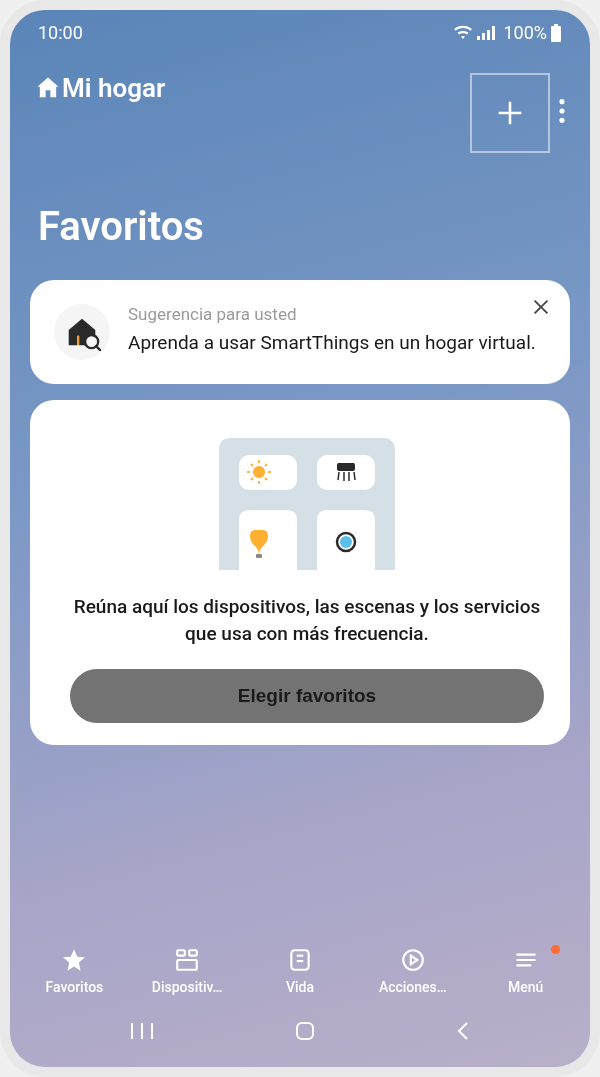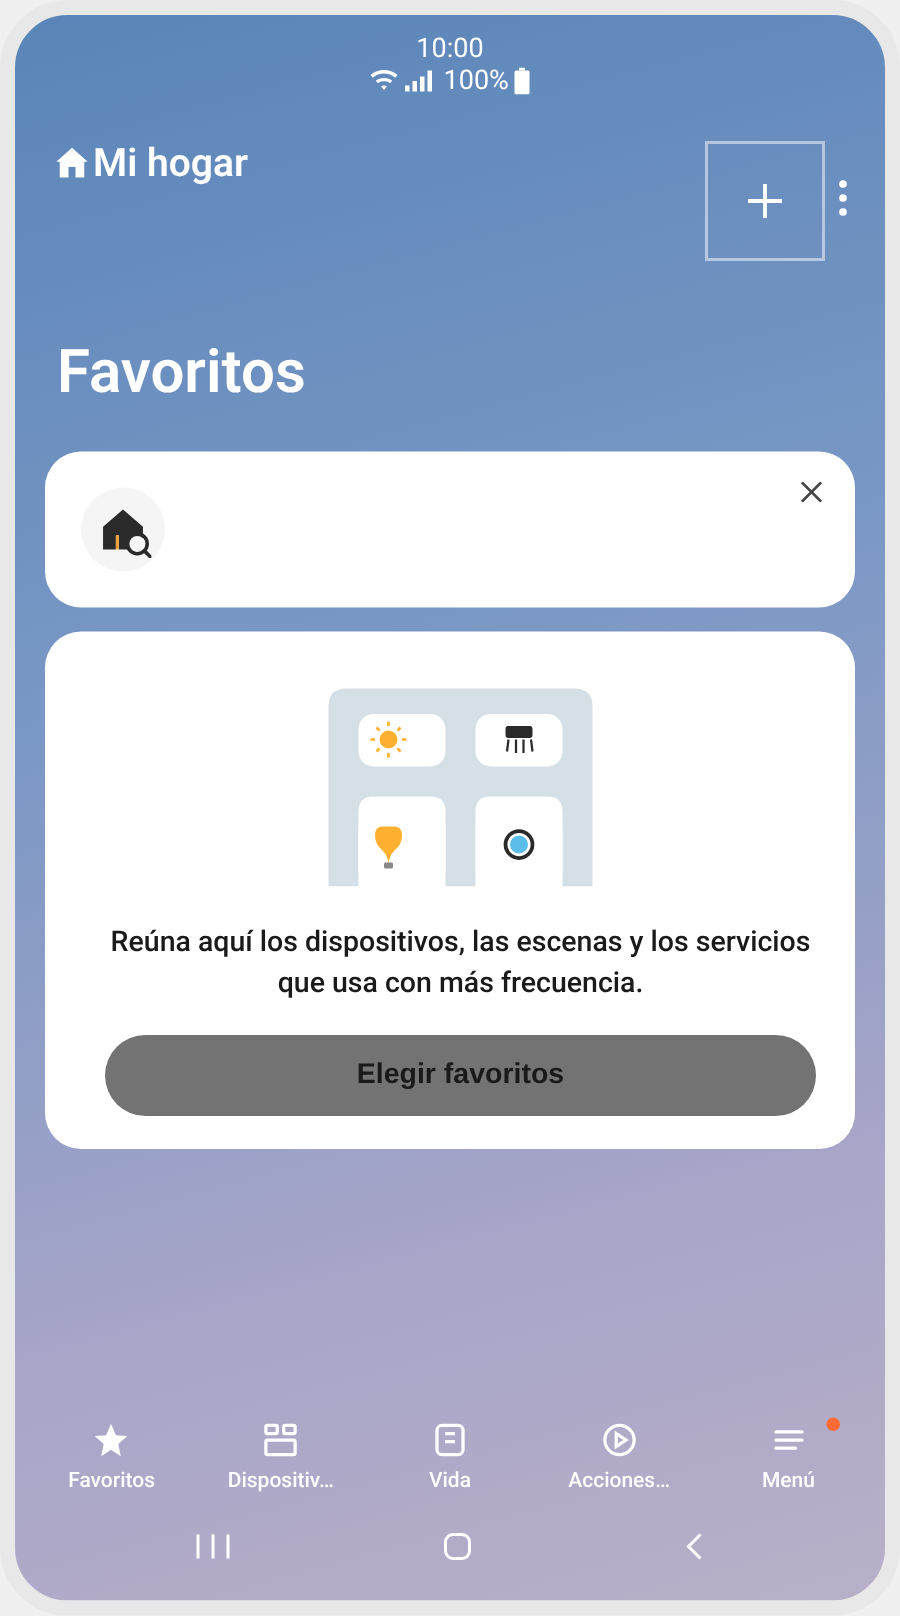--- a/index.html
+++ b/index.html
@@ -23,21 +23,20 @@
       flex-direction: column;
     }
     .status-bar {
       display: flex;
       justify-content: space-between;
       align-items: center;
       padding: 12px 28px 0 28px;
       color: white;
       font-size: 18px;
       font-weight: 400;
-      flex-direction: column;
     }
     .status-right {
       display: flex;
       align-items: center;
       gap: 3px;
     }
     .header {
       display: flex;
       justify-content: space-between;
       align-items: flex-start;
@@ -239,20 +238,22 @@
       <div class="suggestion-icon-wrap">
         <svg width="38" height="38" viewBox="0 0 40 40">
           <path d="M20 6 L6 18 L6 34 L15 34 L15 24 L17 24 L17 34 L34 34 L34 18 Z" fill="#2a2a2a"></path>
           <rect x="15" y="24" width="2" height="10" fill="#f0a030"></rect>
           <circle cx="30" cy="30" r="7" fill="none" stroke="#2a2a2a" stroke-width="2.5"></circle>
           <circle cx="30" cy="30" r="5.5" fill="#f5f5f5"></circle>
           <line x1="35" y1="35" x2="39" y2="39" stroke="#2a2a2a" stroke-width="2.5" stroke-linecap="round"></line>
         </svg>
       </div>
       <div class="suggestion-text">
+        <div class="suggestion-label">Sugerencia para usted</div>
+        <div class="suggestion-desc">Aprenda a usar SmartThings en un hogar virtual.</div>
       </div>
       <div class="close-btn">
         <svg width="22" height="22" viewBox="0 0 24 24" fill="none" stroke="#444" stroke-width="2">
             <line x1="5" y1="5" x2="19" y2="19"></line>
             <line x1="19" y1="5" x2="5" y2="19"></line>
           </svg>
       </div>
     </div>
 
     <div class="card favorites-card">

